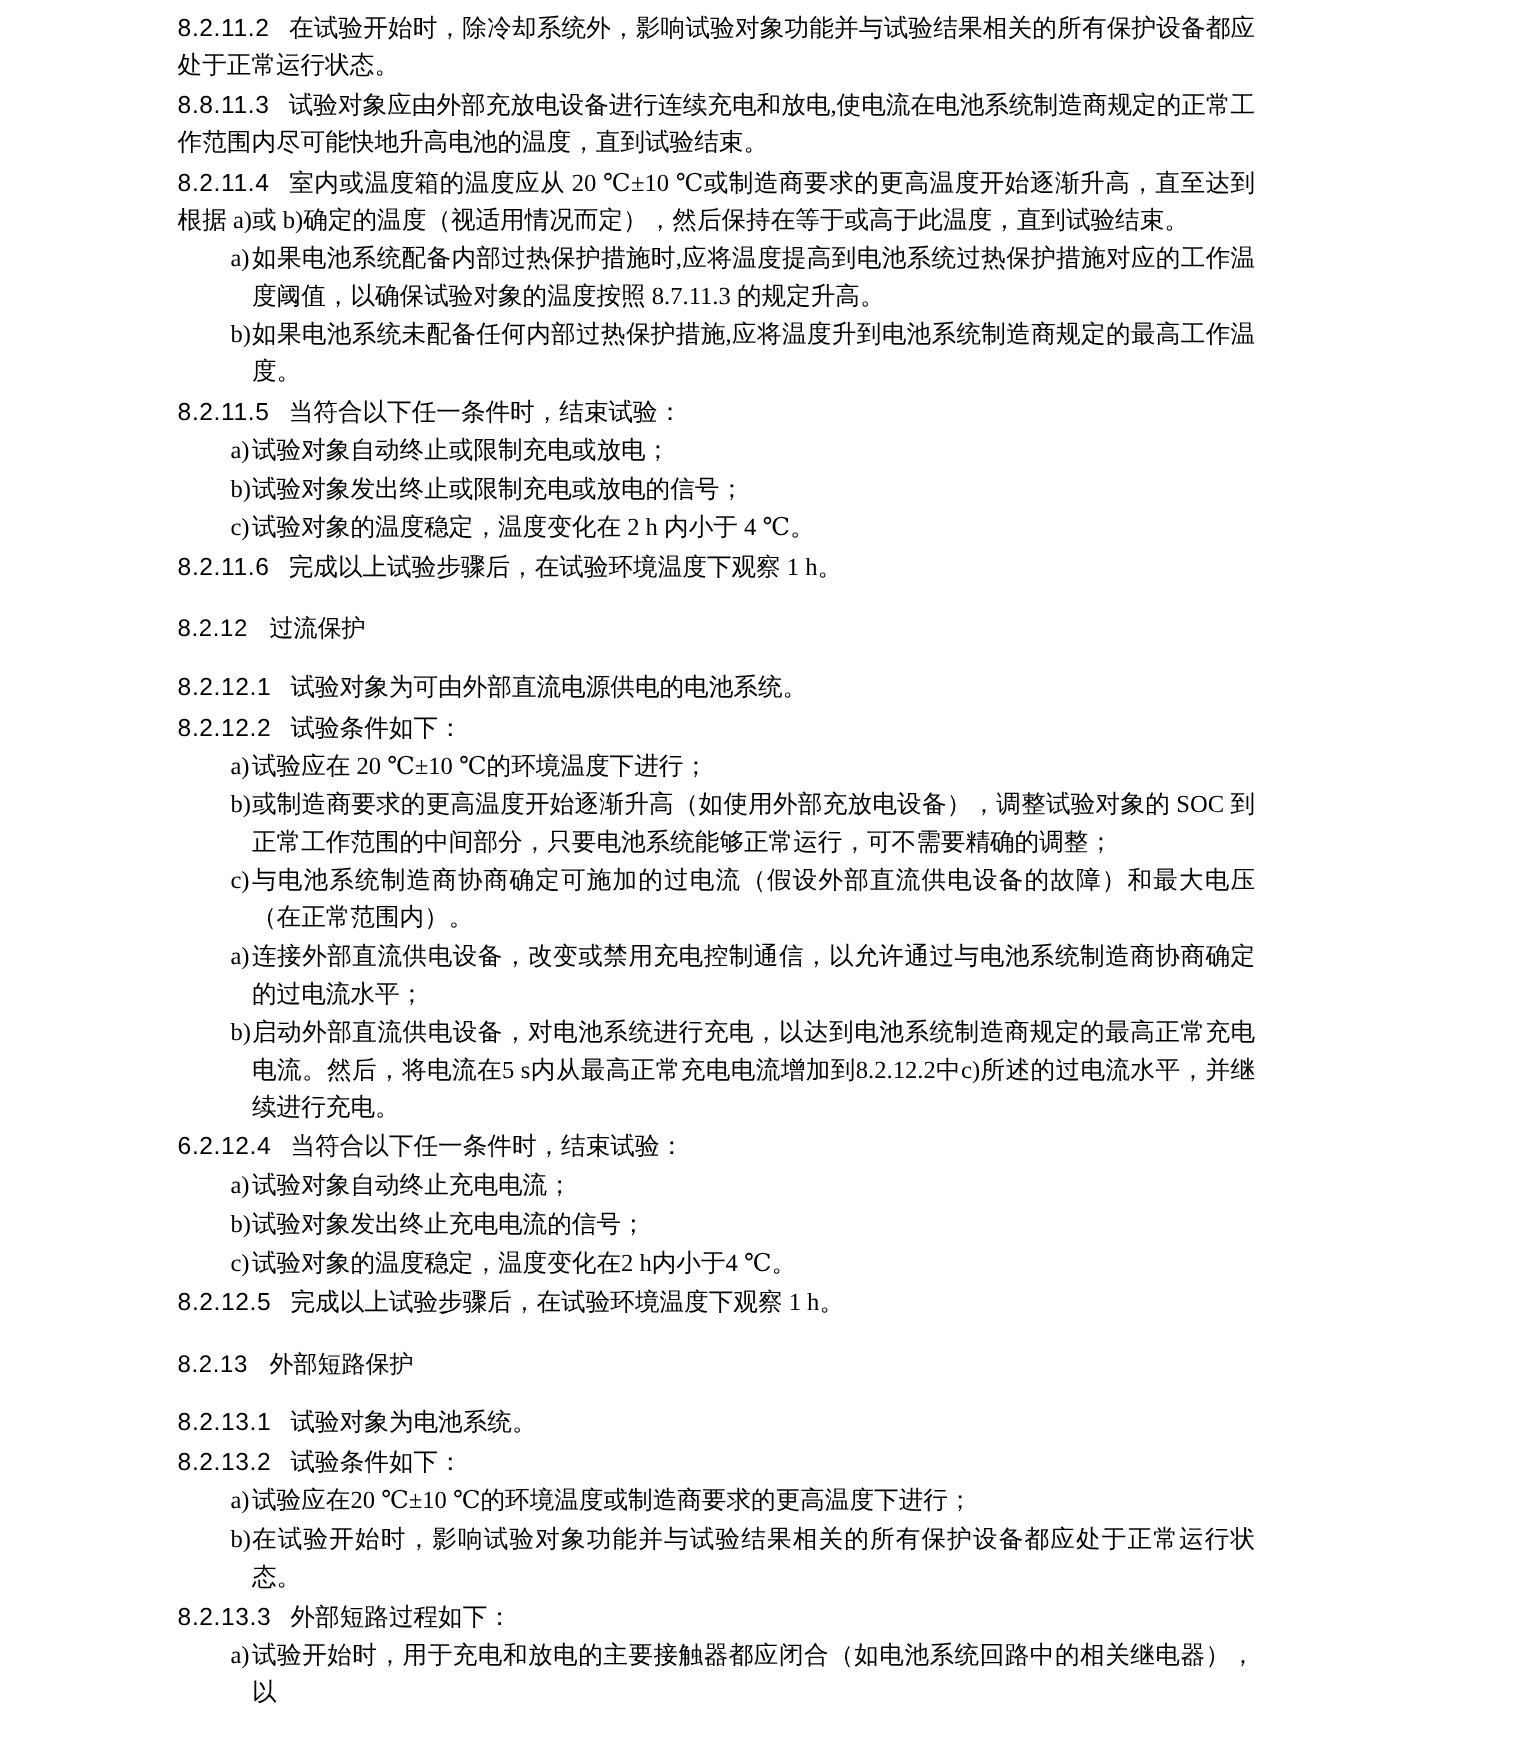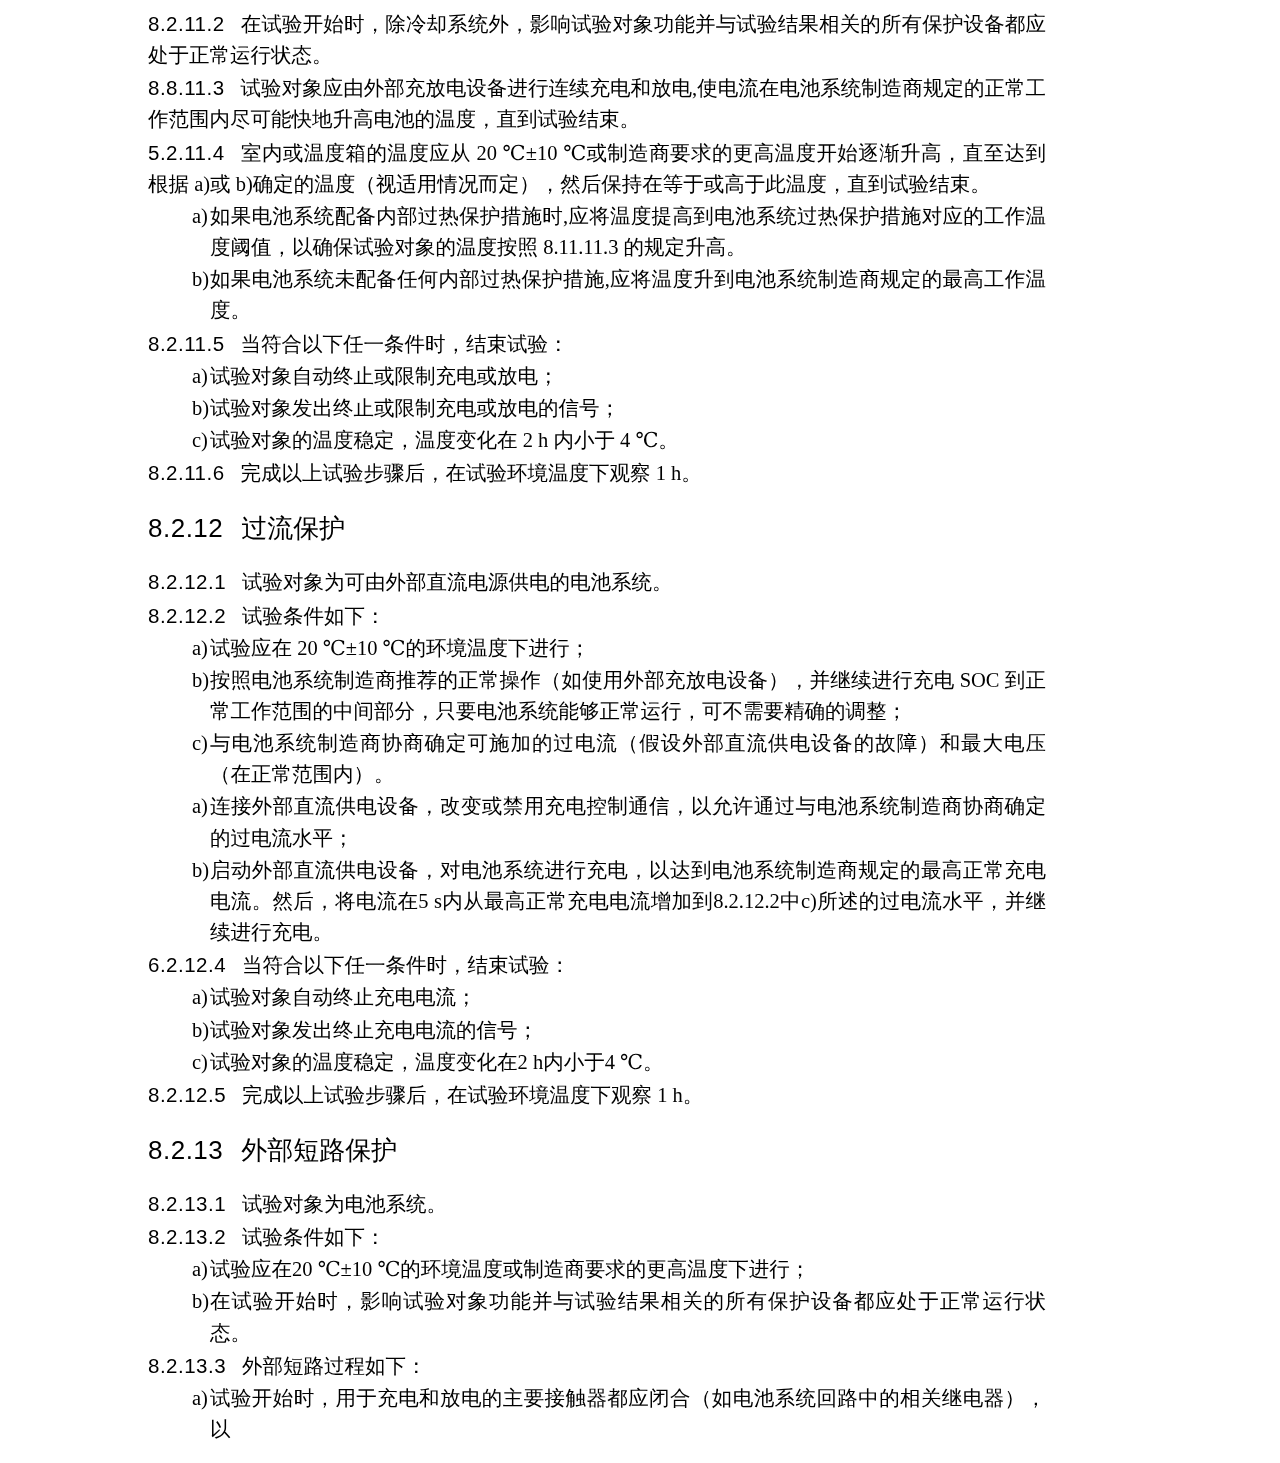--- a/index.html
+++ b/index.html
@@ -27,21 +27,21 @@
   }
   .para .num {
     font-family: "Liberation Sans", sans-serif;
     letter-spacing: 0.5px;
   }
   .para .gap {
     display: inline-block;
     width: 16px;
   }
   .heading {
-    font-size: 26px;
+    font-size: 20px;
     line-height: 1.5;
     margin: 20px 0 18px 0;
     font-family: "Liberation Serif", serif;
   }
   .heading .num {
     font-family: "Liberation Sans", sans-serif;
     letter-spacing: 0.5px;
   }
   .heading .gap {
     display: inline-block;
@@ -66,24 +66,24 @@
     text-justify: inter-ideograph;
   }
 </style>
 </head>
 <body>
 
 <div class="page">
   <div id="doc-body">
       <p class="para"><span class="num">8.2.11.2</span><span class="gap"></span><span>在试验开始时，除冷却系统外，影响试验对象功能并与试验结果相关的所有保护设备都应处于正常运行状态。</span></p>
       <p class="para"><span class="num">8.8.11.3</span><span class="gap"></span><span>试验对象应由外部充放电设备进行连续充电和放电,使电流在电池系统制造商规定的正常工作范围内尽可能快地升高电池的温度，直到试验结束。</span></p>
-      <p class="para"><span class="num">5.2.11.4</span><span class="gap"></span><span>室内或温度箱的温度应从 20 ℃±10 ℃或制造商要求的更高温度开始逐渐升高，直至达到根据 a)或 b)确定的温度（视适用情况而定），然后保持在等于或高于此温度，直到试验结束。</span></p>
+      <p class="para"><span class="num">8.2.11.4</span><span class="gap"></span><span>室内或温度箱的温度应从 20 ℃±10 ℃或制造商要求的更高温度开始逐渐升高，直至达到根据 a)或 b)确定的温度（视适用情况而定），然后保持在等于或高于此温度，直到试验结束。</span></p>
       <div class="listitem">
         <div class="marker">a)</div>
-        <div class="content">如果电池系统配备内部过热保护措施时,应将温度提高到电池系统过热保护措施对应的工作温度阈值，以确保试验对象的温度按照 8.11.11.3 的规定升高。</div>
+        <div class="content">如果电池系统配备内部过热保护措施时,应将温度提高到电池系统过热保护措施对应的工作温度阈值，以确保试验对象的温度按照 8.7.11.3 的规定升高。</div>
       </div>
       <div class="listitem">
         <div class="marker">b)</div>
         <div class="content">如果电池系统未配备任何内部过热保护措施,应将温度升到电池系统制造商规定的最高工作温度。</div>
       </div>
       <p class="para"><span class="num">8.2.11.5</span><span class="gap"></span><span>当符合以下任一条件时，结束试验：</span></p>
       <div class="listitem">
         <div class="marker">a)</div>
         <div class="content">试验对象自动终止或限制充电或放电；</div>
       </div>
@@ -98,21 +98,21 @@
       <p class="para"><span class="num">8.2.11.6</span><span class="gap"></span><span>完成以上试验步骤后，在试验环境温度下观察 1 h。</span></p>
       <div class="heading"><span class="num">8.2.12</span><span class="gap"></span><span>过流保护</span></div>
       <p class="para"><span class="num">8.2.12.1</span><span class="gap"></span><span>试验对象为可由外部直流电源供电的电池系统。</span></p>
       <p class="para"><span class="num">8.2.12.2</span><span class="gap"></span><span>试验条件如下：</span></p>
       <div class="listitem">
         <div class="marker">a)</div>
         <div class="content">试验应在 20 ℃±10 ℃的环境温度下进行；</div>
       </div>
       <div class="listitem">
         <div class="marker">b)</div>
-        <div class="content">按照电池系统制造商推荐的正常操作（如使用外部充放电设备），并继续进行充电 SOC 到正常工作范围的中间部分，只要电池系统能够正常运行，可不需要精确的调整；</div>
+        <div class="content">或制造商要求的更高温度开始逐渐升高（如使用外部充放电设备），调整试验对象的 SOC 到正常工作范围的中间部分，只要电池系统能够正常运行，可不需要精确的调整；</div>
       </div>
       <div class="listitem">
         <div class="marker">c)</div>
         <div class="content">与电池系统制造商协商确定可施加的过电流（假设外部直流供电设备的故障）和最大电压（在正常范围内）。</div>
       </div>
       <div class="listitem">
         <div class="marker">a)</div>
         <div class="content">连接外部直流供电设备，改变或禁用充电控制通信，以允许通过与电池系统制造商协商确定的过电流水平；</div>
       </div>
       <div class="listitem">

